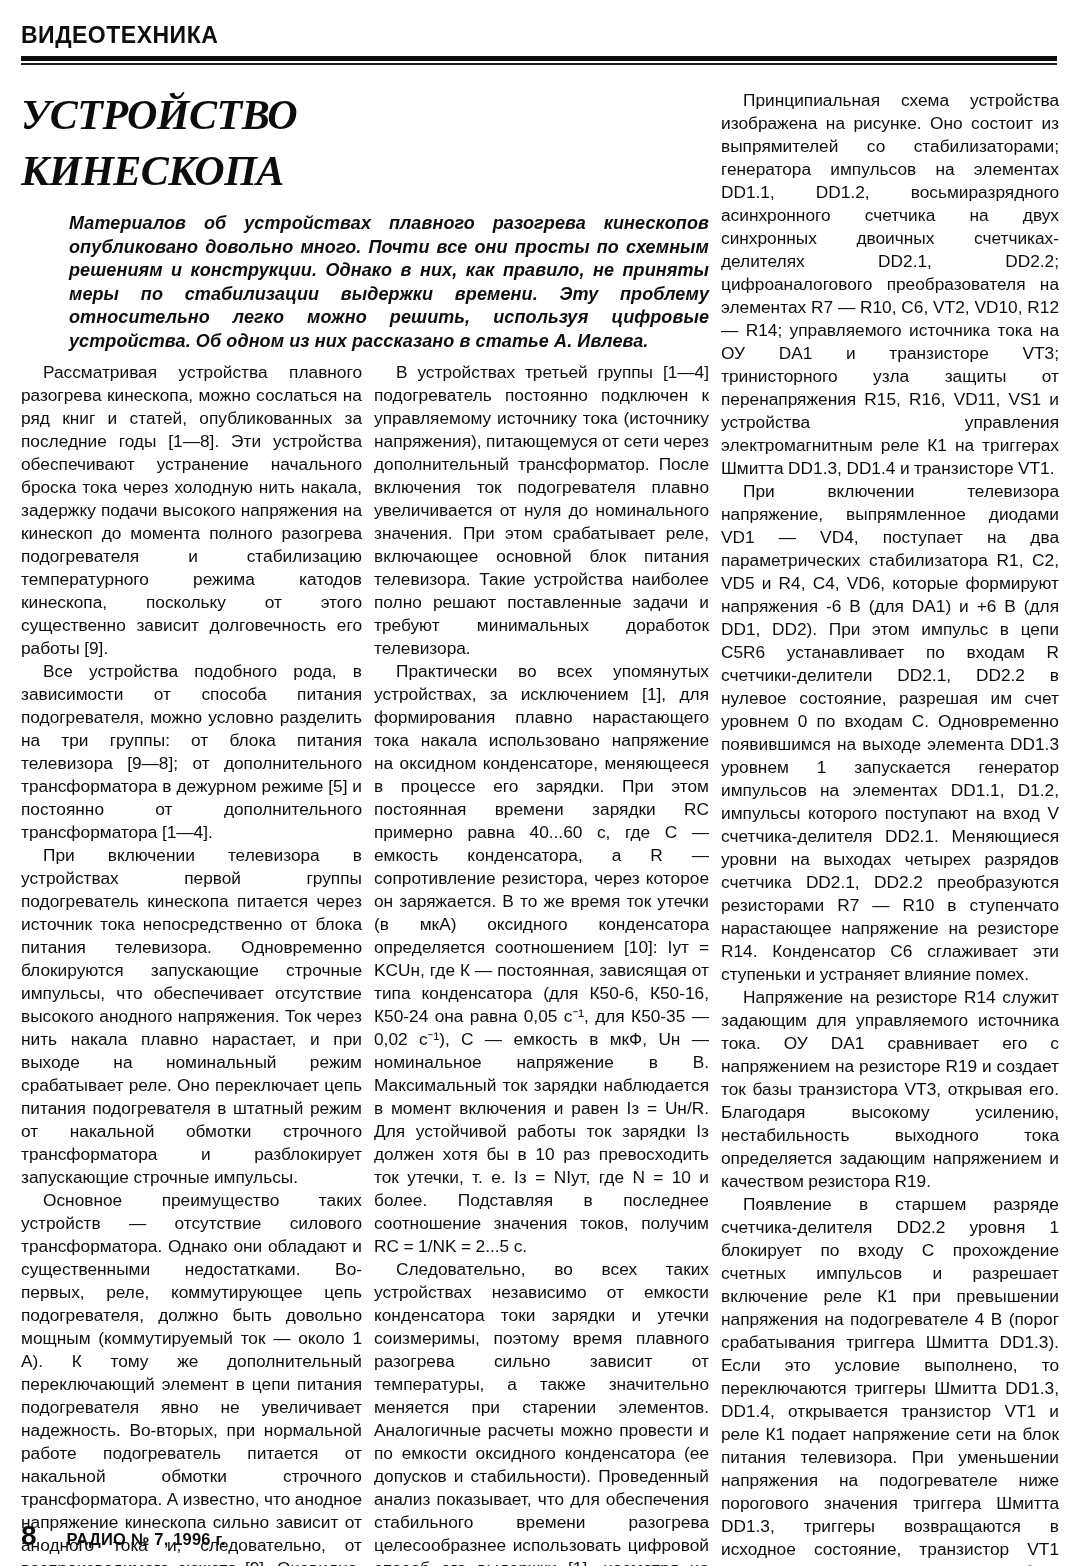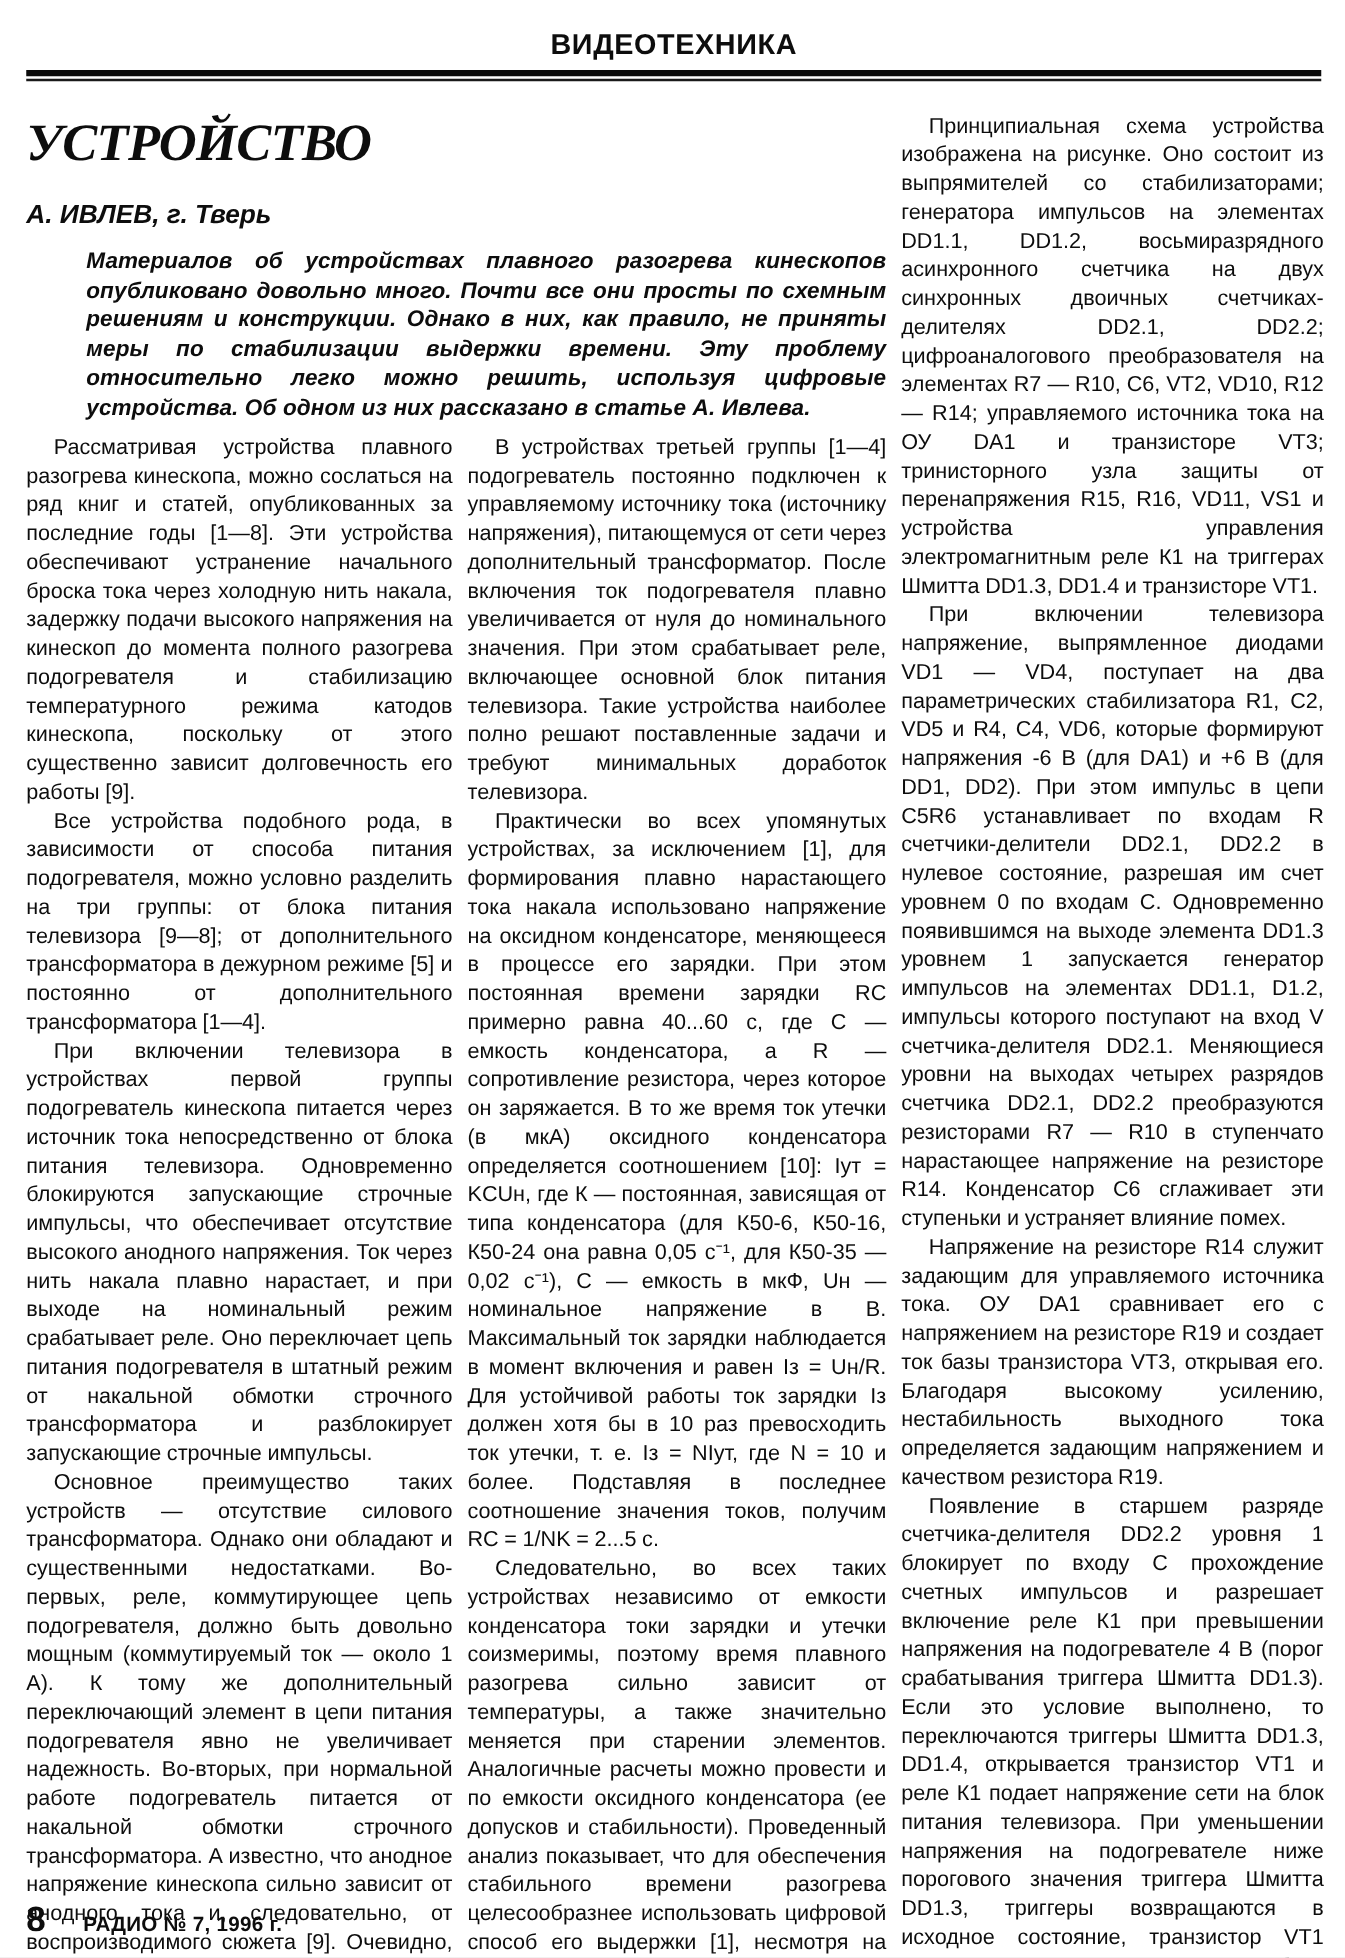--- a/index.html
+++ b/index.html
@@ -14,21 +14,20 @@
     overflow: hidden;
     padding: 24px 19px 0 21px;
   }
   
   .section-label {
     font-size: 23px;
     font-weight: bold;
     letter-spacing: 0.5px;
     line-height: 1;
     padding-bottom: 9px;
-    text-align: center;
   }
   .header-rule {
     height: 9px;
     border-top: 5px solid #0b0b0b;
     border-bottom: 2px solid #1a1a1a;
     margin-bottom: 0;
   }
   
   .content {
     display: flex;
@@ -98,23 +97,23 @@
   <div class="header">
     <div class="section-label">ВИДЕОТЕХНИКА</div>
     <div class="header-rule"></div>
   </div>
 
   <div class="content">
 
     <div class="left-zone">
       <h1 class="title">
         <span>УСТРОЙСТВО</span>
+        <span>КИНЕСКОПА</span>
       </h1>
 
-      <div class="author">А. ИВЛЕВ, г. Тверь</div>
 
       <div class="lead">Материалов об устройствах плавного разогрева кинескопов опубликовано довольно много. Почти все они просты по схемным решениям и  конструкции. Однако в них, как правило, не приняты меры по стабилизации выдержки времени. Эту проблему относительно легко можно решить, используя цифровые устройства. Об одном из них рассказано в статье А. Ивлева.</div>
 
       <div class="two-cols">
         <div class="col col1">
             <p class="body-p">Рассматривая устройства плавного разогрева кинескопа, можно сослаться на ряд книг и статей, опубликованных за последние годы [1—8]. Эти устройства обеспечивают устранение начального броска тока через холодную нить накала, задержку подачи высокого напряжения на кинескоп до момента полного разогрева подогревателя и стабилизацию температурного режима катодов кинескопа, поскольку от этого существенно зависит долговечность его работы [9].</p>
             <p class="body-p">Все устройства подобного рода, в зависимости от способа питания подогревателя, можно условно разделить на три группы: от блока питания телевизора [9—8]; от дополнительного трансформатора в дежурном режиме [5]  и постоянно от дополнительного трансформатора [1—4].</p>
             <p class="body-p">При включении телевизора в устройствах первой группы подогреватель кинескопа питается через источник тока непосредственно от блока питания телевизора. Одновременно блокируются запускающие строчные импульсы, что обеспечивает отсутствие  высокого анодного напряжения. Ток через нить накала плавно нарастает, и при выходе на номинальный режим срабатывает реле. Оно переключает цепь питания подогревателя в штатный режим от накальной обмотки строчного трансформатора и разблокирует запускающие строчные импульсы.</p>
             <p class="body-p">Основное преимущество таких устройств — отсутствие силового трансформатора. Однако они обладают и существенными недостатками. Во-первых, реле, коммутирующее цепь подогревателя, должно быть довольно мощным (коммутируемый ток — около 1 А). К тому же дополнительный переключающий элемент в цепи питания подогревателя явно не увеличивает надежность. Во-вторых, при нормальной работе подогреватель питается от накальной обмотки строчного трансформатора. А известно, что анодное напряжение кинескопа сильно зависит от анодного тока и, следовательно, от воспроизводимого сюжета [9]. Очевидно, что аналогичный эффект наблюдается и на других напряжениях, снимаемых с трансформатора. Следовательно, напряжение накальной обмотки можно считать стабильным только в первом приближении.</p>
           </div>

